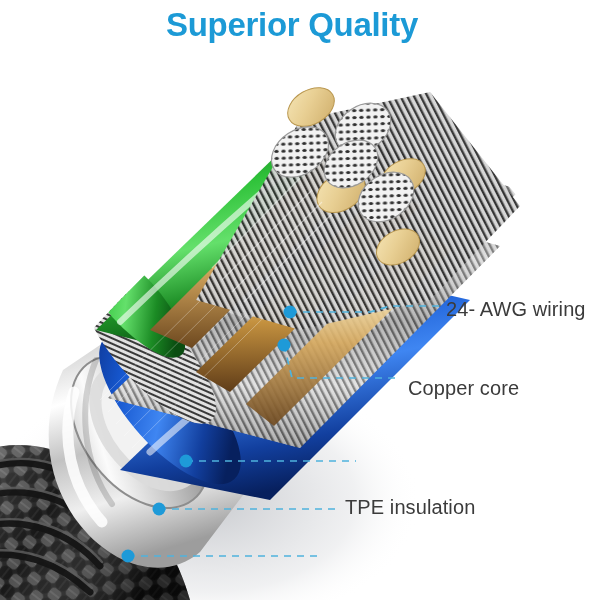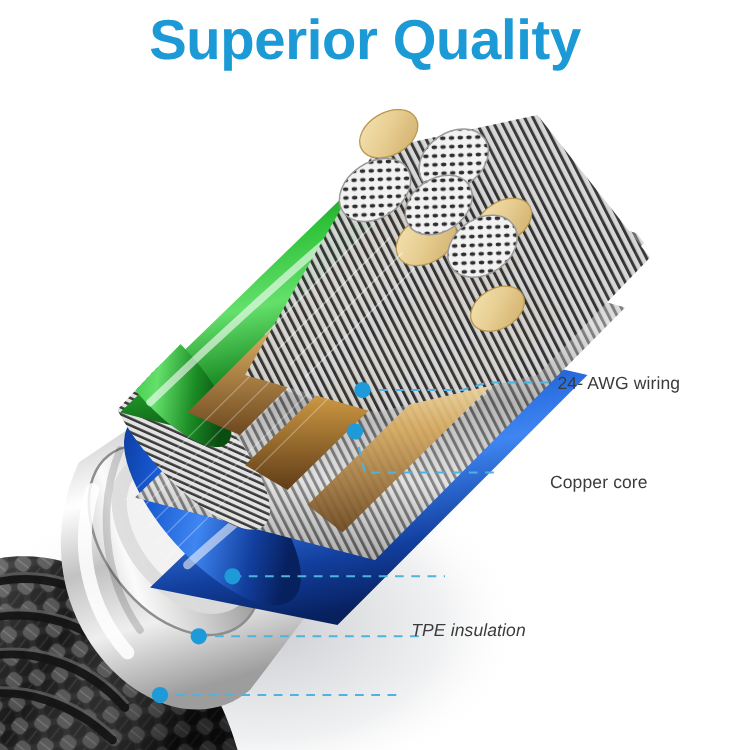--- a/index.html
+++ b/index.html
@@ -23,48 +23,48 @@
     background: #ffffff;
   }
 
   
   .title {
     position: absolute;
     left: 0;
     top: 6px;
     width: 584px;
     text-align: center;
-    font-size: 45px;
+    font-size: 33px;
     font-weight: bold;
     letter-spacing: -0.3px;
     color: #1c9ad6;
     user-select: none;
   }
 
   
   .art {
     position: absolute;
     left: 0; top: 0;
     width: 600px; height: 600px;
     pointer-events: none;
   }
 
   
   .callout-label {
     position: absolute;
-    font-size: 14px;
+    font-size: 20px;
     color: #3b3b3b;
     white-space: nowrap;
     letter-spacing: 0.1px;
     user-select: none;
   }
   .lbl-awg      { left: 446px; top: 298px; }
-  .lbl-copper   { left: 408px; top: 377px; margin-left: 32px; }
+  .lbl-copper   { left: 408px; top: 377px; }
   .lbl-foil     { left: 362px; top: 446px; }
-  .lbl-tpe      { left: 329px; top: 496px; font-style: italic; }
+  .lbl-tpe      { left: 345px; top: 496px; }
   .lbl-braid    { left: 327px; top: 541px; }
 </style>
 </head>
 <body>
 
 <div id="stage">
 
   <div class="title">Superior Quality</div>
 
   <svg class="art" viewBox="0 0 600 600" width="600" height="600" xmlns="http://www.w3.org/2000/svg">

